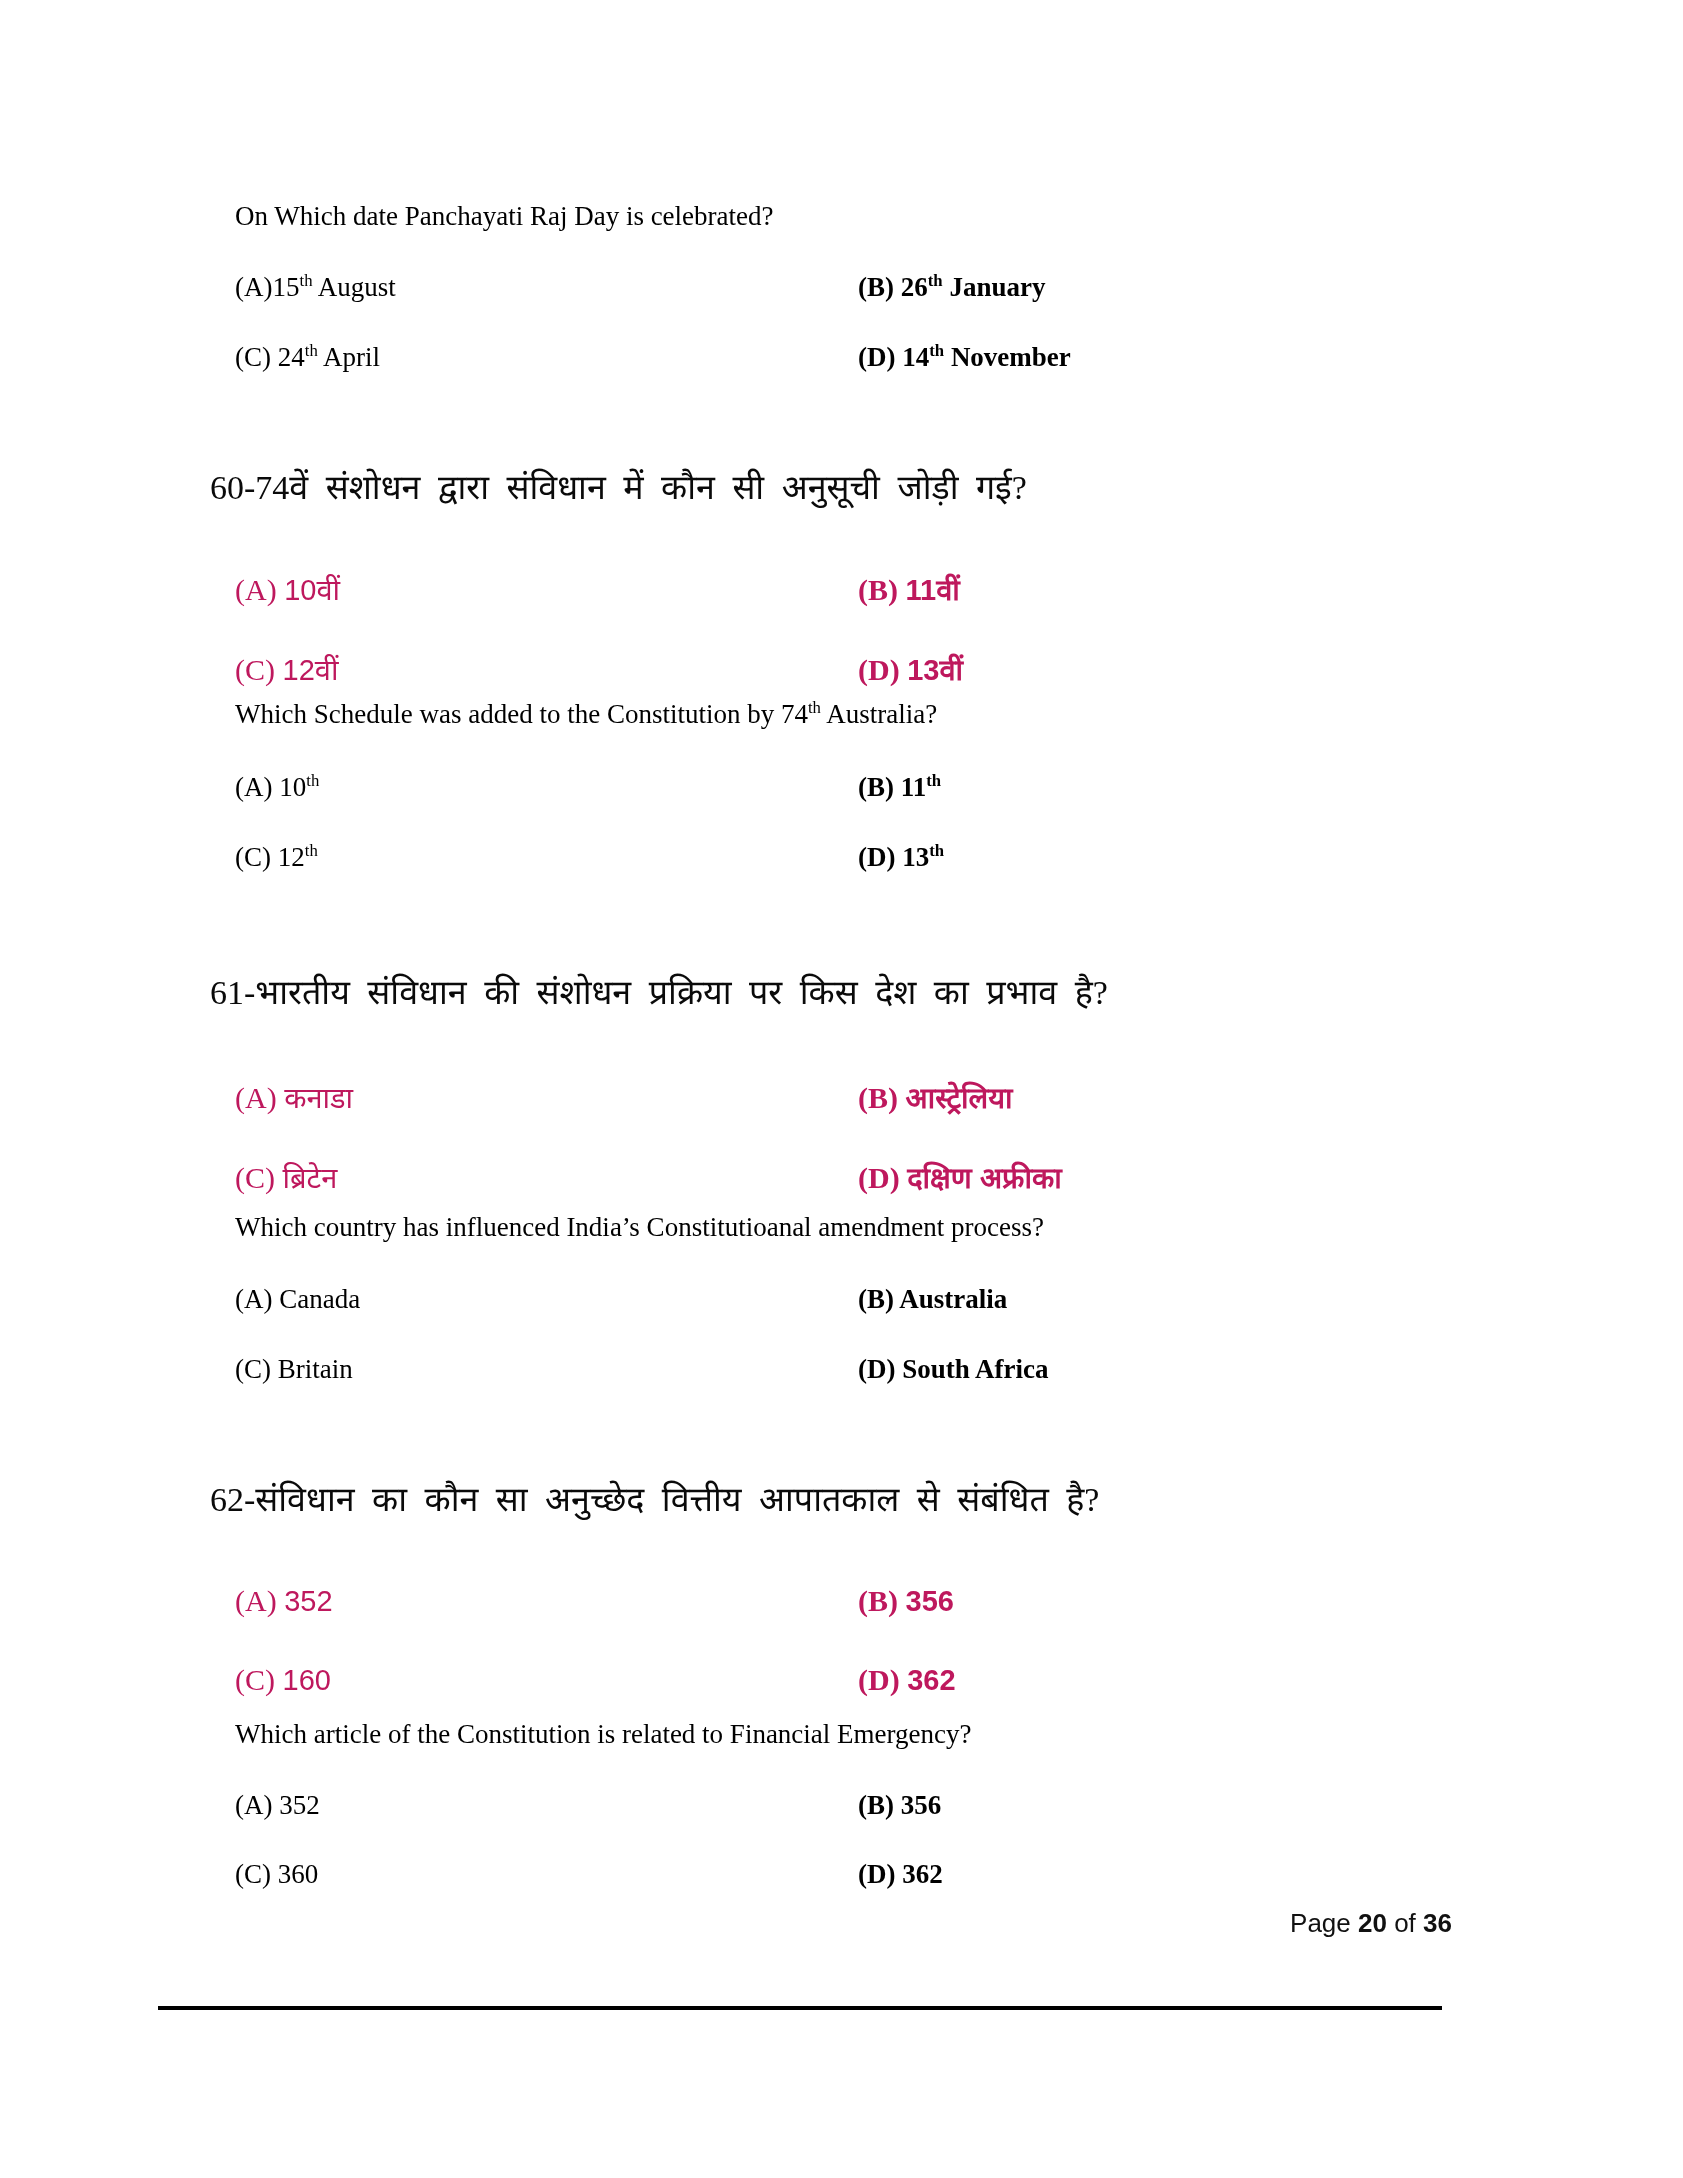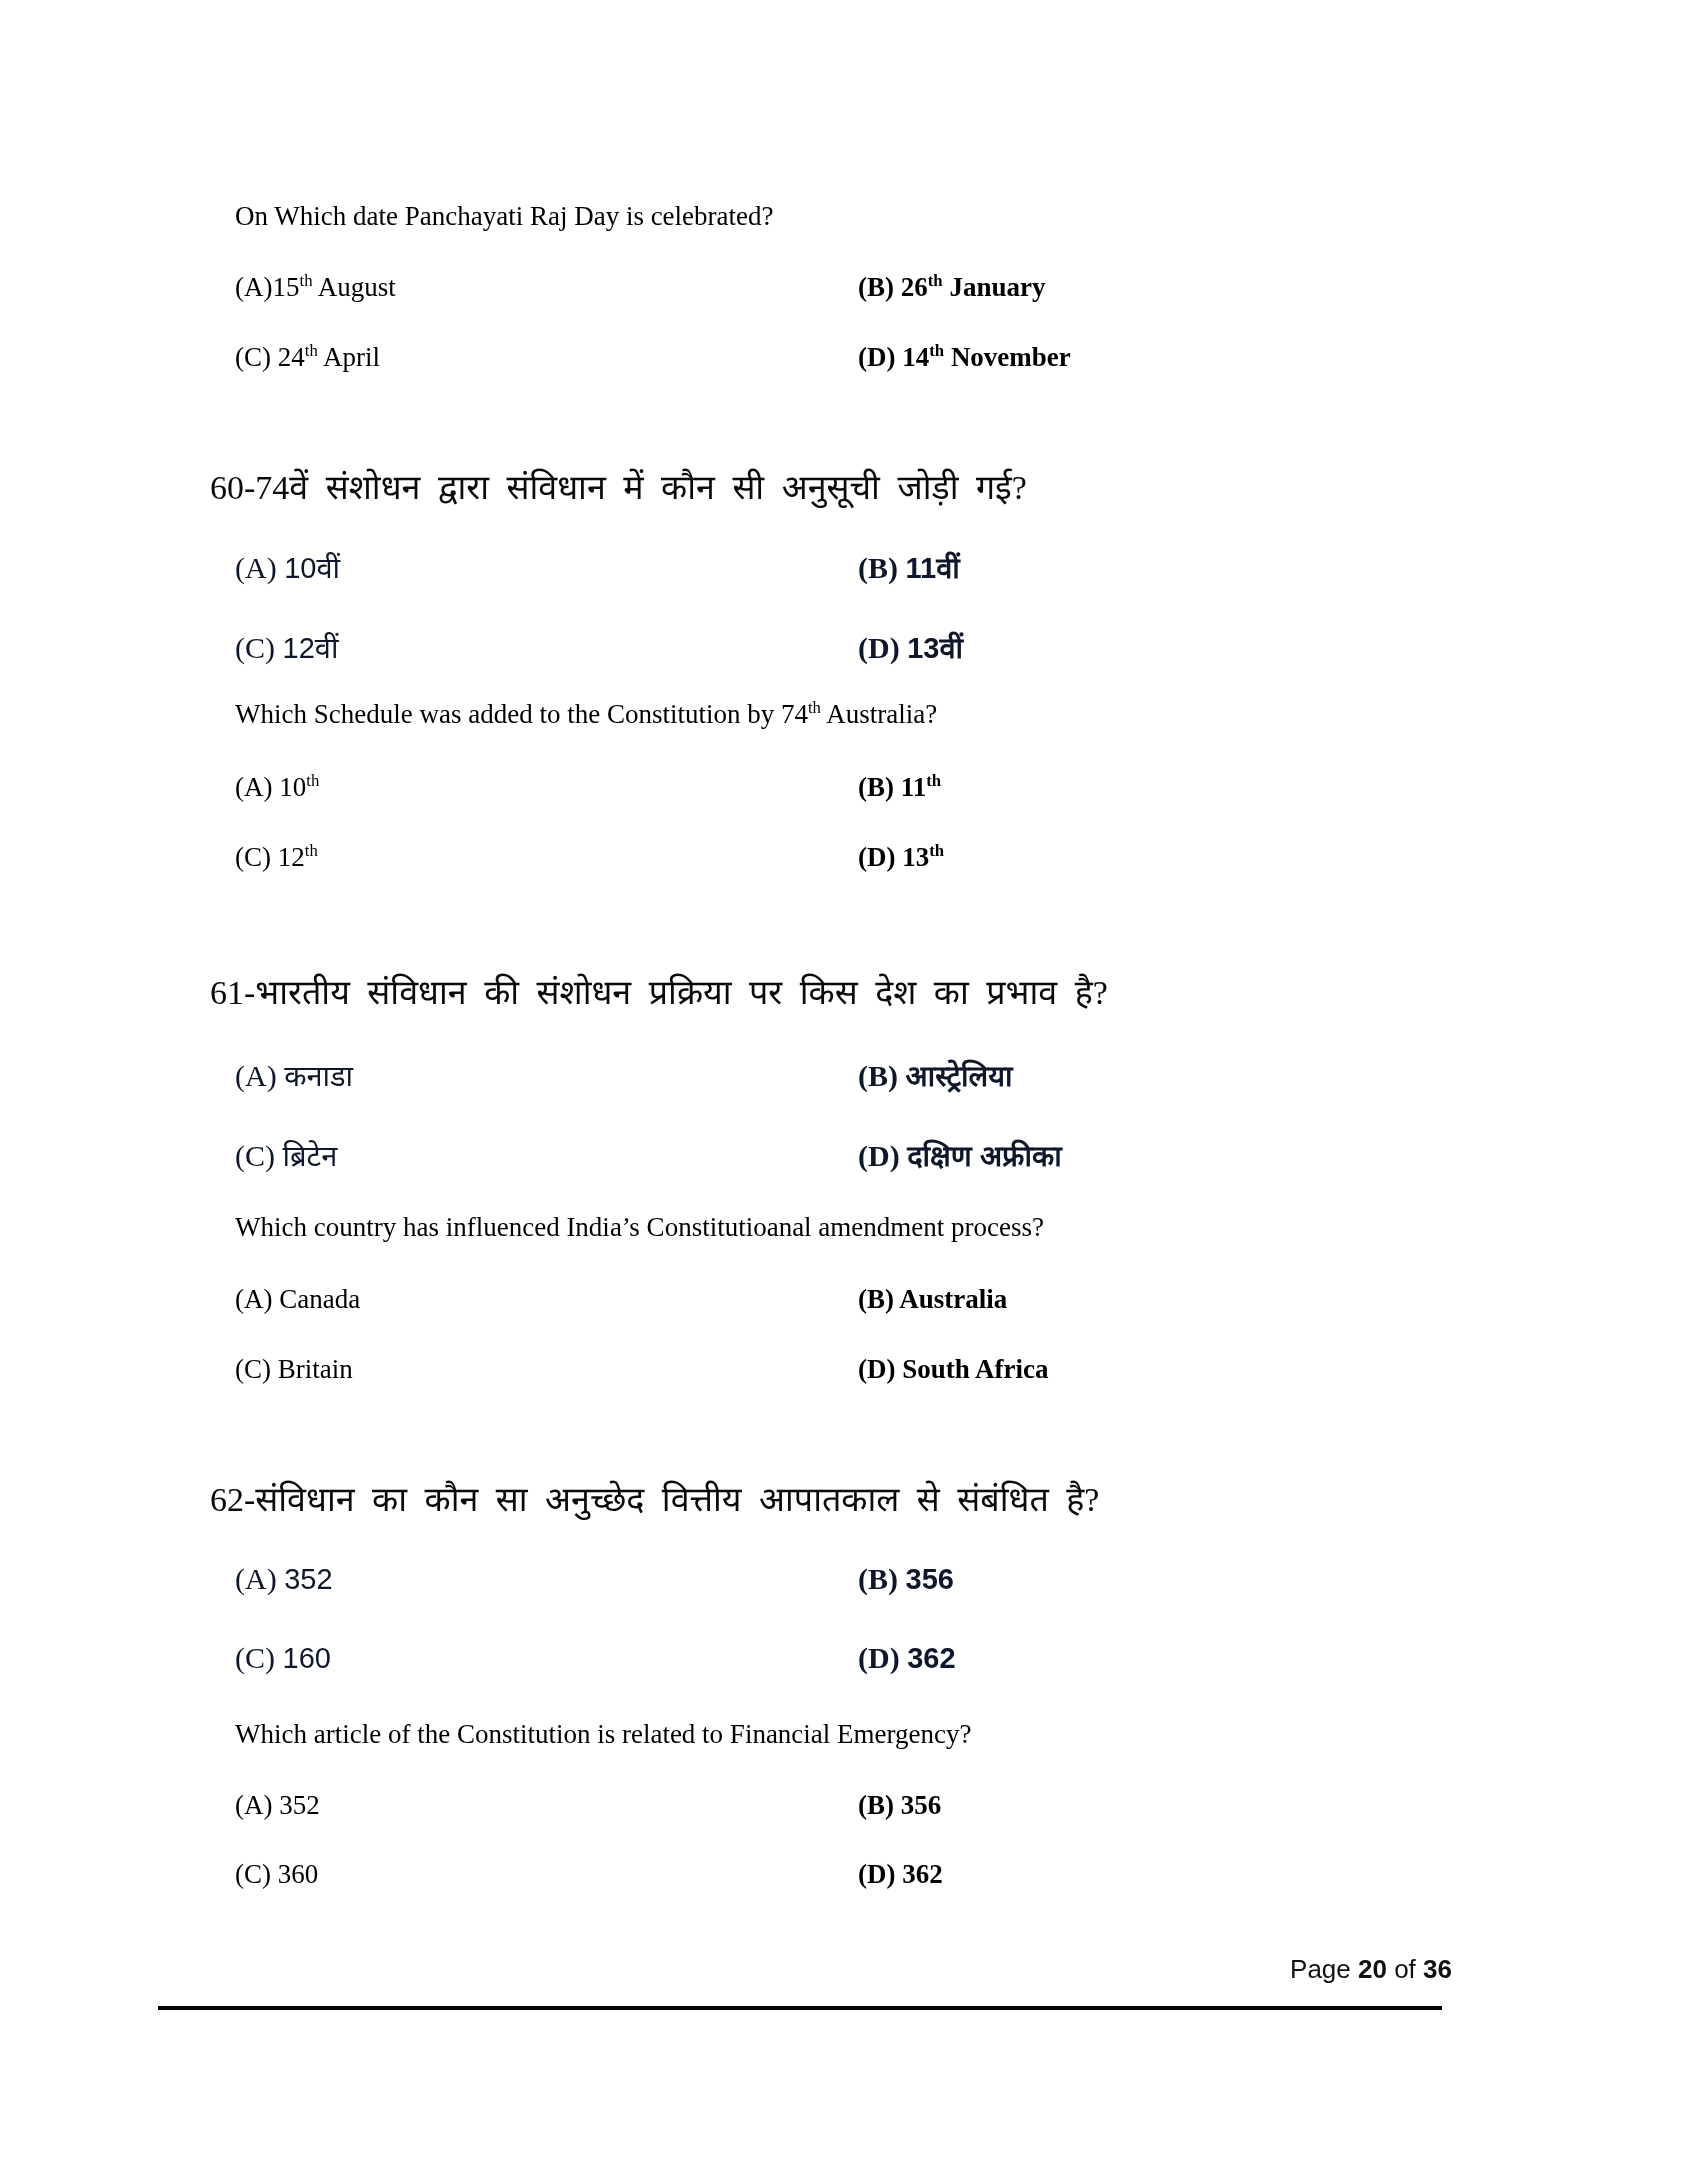--- a/index.html
+++ b/index.html
@@ -5,33 +5,33 @@
   html,body{margin:0;padding:0;}
   body{
     width:1683px;height:2178px;
     background:#ffffff;color:#000000;
     position:relative;
     font-family:"Liberation Serif", serif;
   }
   .abs{position:absolute;white-space:nowrap;}
   .en{font-family:"Liberation Serif", serif;font-size:27px;color:#000000;}
   .hi-q{font-family:"Liberation Serif", serif;font-size:34px;color:#0a0a0a;word-spacing:9px;}
-  .hi-opt{font-family:"Liberation Serif", serif;font-size:30px;color:#0f172a;}
+  .hi-opt{font-family:"Liberation Serif", serif;font-size:30px;color:#be185d;margin-top:22px;}
   .hi-opt .hi-val{font-family:"Liberation Sans", sans-serif;font-size:29px;}
   sup{font-size:0.62em;line-height:0;}
   .colA{left:235px;}
   .colB{left:858px;font-weight:bold;}
   .qleft{left:235px;}
   .qnum-left{left:210px;}
   .footer-rule{
     position:absolute;left:158px;top:2006px;width:1284px;height:4px;
     background:#000000;
   }
   .footer-text{
-    position:absolute;top:1954px;right:231px;
+    position:absolute;top:1908px;right:231px;
     font-family:"Liberation Sans", sans-serif;font-size:26px;color:#111111;
   }
   .footer-text b{font-weight:bold;}
 </style>
 </head>
 <body>
 
 <div class="abs en qleft" style="top:201px">
   <span>On Which date Panchayati Raj Day is celebrated?</span><sup></sup><span></span>
 </div>

